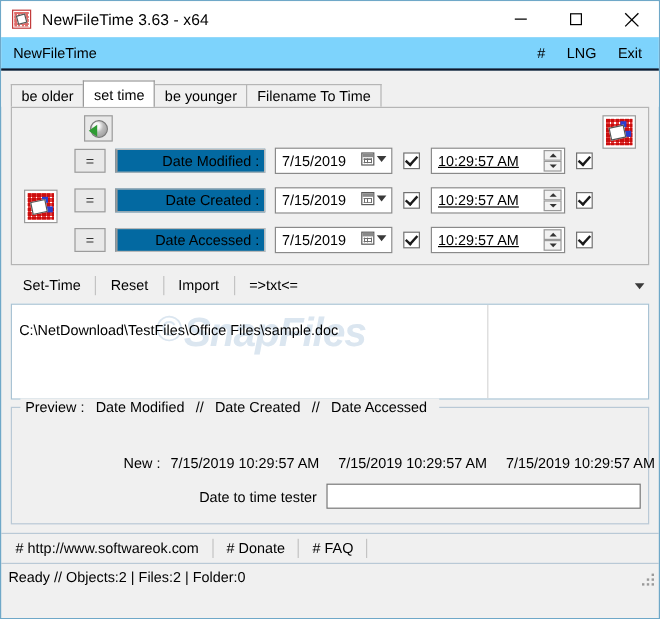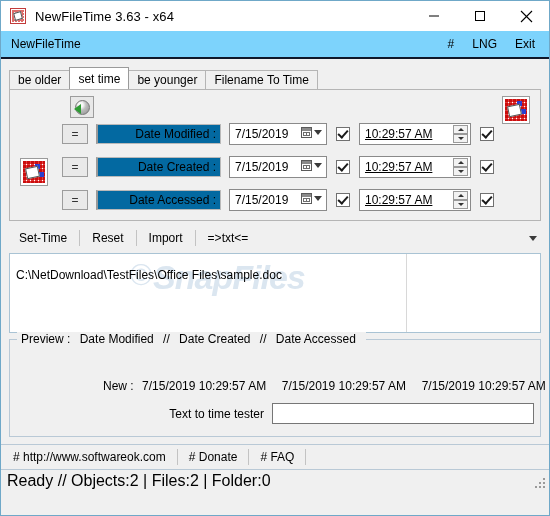--- a/index.html
+++ b/index.html
@@ -400,21 +400,21 @@
     flex: none;
   }
   .link { padding: 0 11px; white-space: nowrap; }
   .link:first-child { padding-left: 12px; }
   
   .statusbar {
     height: 22px;
     border-top: 1px solid #b9c9d6;
     display: flex;
     align-items: center;
-    font-size: 16px;
+    font-size: 12px;
     flex: none;
     position: relative;
   }
   .status-text { margin-left: 6px; white-space: nowrap; }
   .grip {
     position: absolute; right: 3px; bottom: 3px;
     width: 11px; height: 11px;
   }
   .grip i {
     position: absolute; width: 2px; height: 2px; background: #9a9a9a;
@@ -591,21 +591,21 @@
     <div class="pv-line pv-new">
       <span class="pv-lbl">New :</span>
       <span>7/15/2019 10:29:57 AM</span>
       <span class="pv-gap"></span>
       <span>7/15/2019 10:29:57 AM</span>
       <span class="pv-gap"></span>
       <span>7/15/2019 10:29:57 AM</span>
     </div>
 
     <div class="tester-row">
-      <span class="tester-lbl">Text to time tester</span>
+      <span class="tester-lbl">Date to time tester</span>
       <input class="tester-input" type="text" placeholder="" style="">
     </div>
   </div>
 
   <div class="linkbar">
     <div class="link"># http://www.softwareok.com</div>
     <div class="vsep"></div>
     <div class="link"># Donate</div>
     <div class="vsep"></div>
     <div class="link"># FAQ</div>

